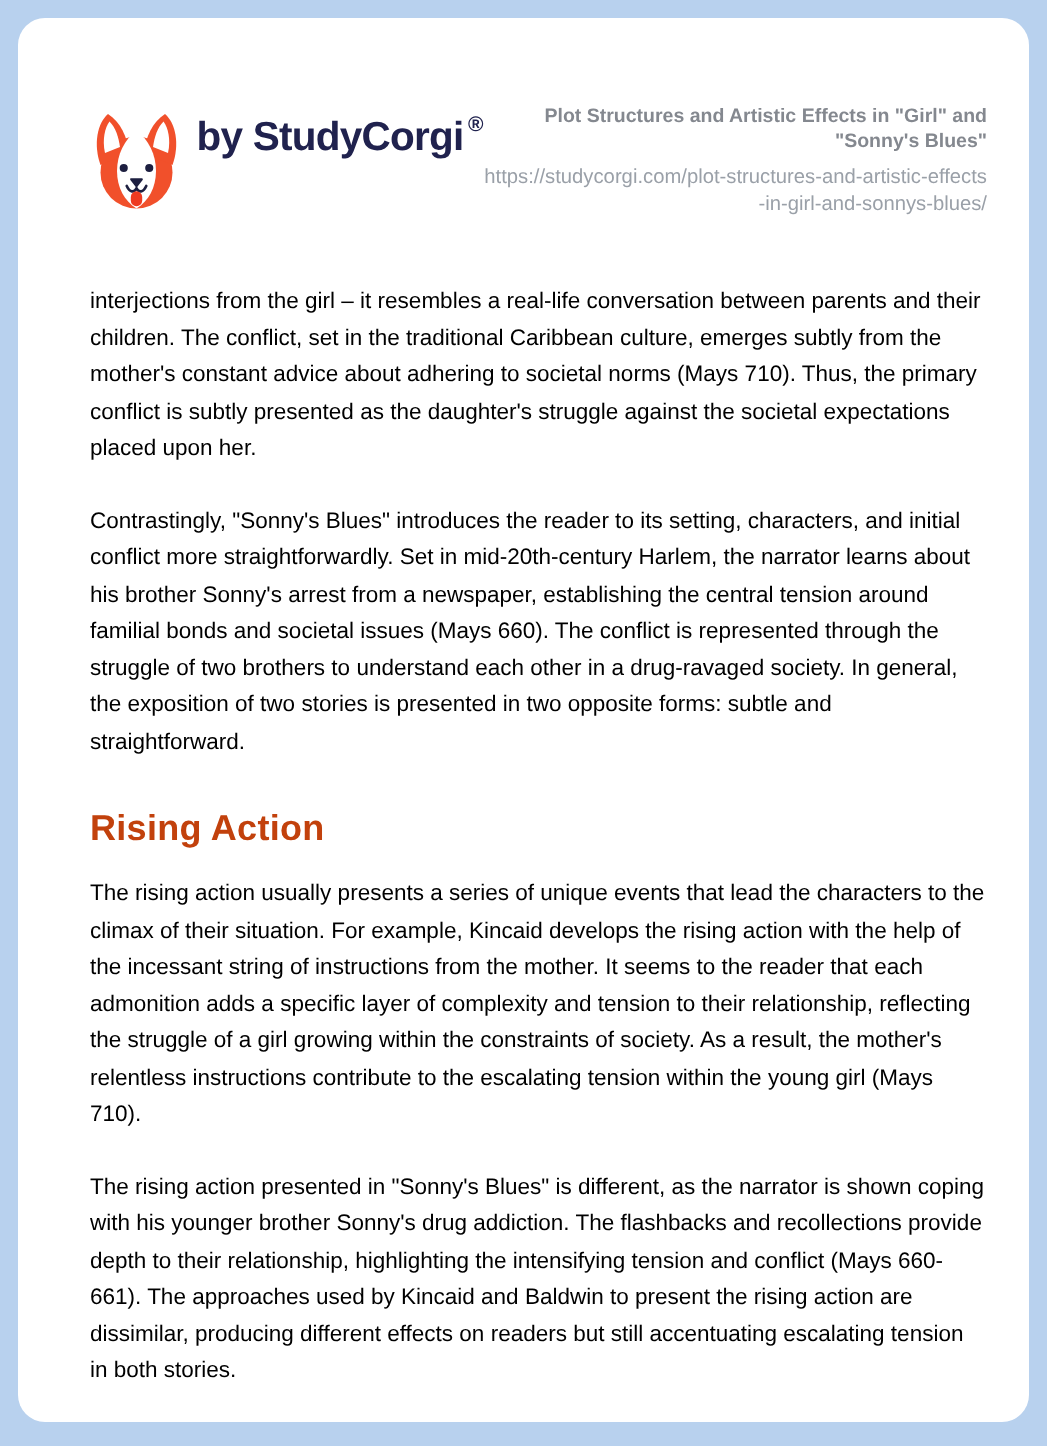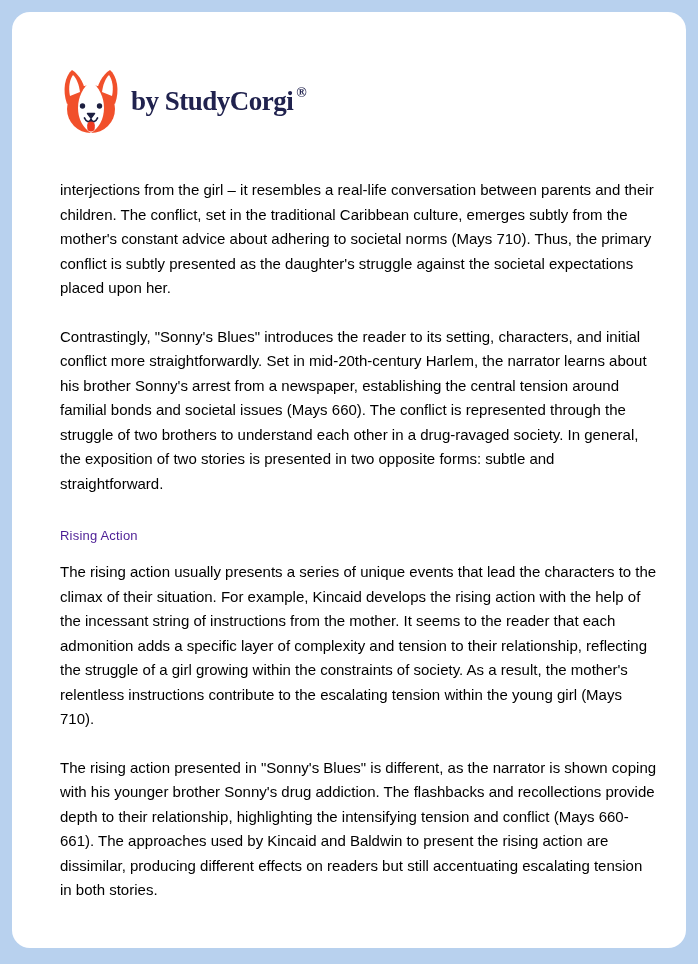--- a/index.html
+++ b/index.html
@@ -28,24 +28,23 @@
     overflow: hidden;
   }
   .header {
     display: flex;
     justify-content: space-between;
     align-items: center;
     margin-bottom: 44px;
   }
   .logo {
     display: flex;
-    align-items: center;
+    align-items: flex-start;
     gap: 9px;
     cursor: pointer;
-    font-family: Liberation Serif, serif;
   }
   .logo svg {
     width: 62px;
     height: 66px;
     display: block;
   }
   .brand-text {
     font-size: 27px;
     font-weight: bold;
     color: #20224e;
@@ -79,23 +78,23 @@
     display: block;
   }
   .article p {
     font-size: 15px;
     line-height: 24.5px;
     color: #000000;
     margin: 0 0 24px 0;
     max-width: 602px;
   }
   .article h2 {
-    font-size: 13px;
-    font-weight: normal;
-    color: #4c1d95;
+    font-size: 24px;
+    font-weight: bold;
+    color: #c2410c;
     margin: 32px 0 17px 0;
     letter-spacing: 0.2px;
   }
 </style>
 </head>
 <body>
 
 <div class="page">
   <div class="card">
 
@@ -112,20 +111,24 @@
             <circle cx="22.5" cy="38" r="2.7" fill="#1d1f40"></circle>
             <circle cx="39.5" cy="38" r="2.7" fill="#1d1f40"></circle>
             <path d="M27.5 45.5 L34.5 45.5 L31 50 Z" fill="#1d1f40" stroke="#1d1f40" stroke-width="1.5" stroke-linejoin="round"></path>
             <path d="M24.5 50 C26.5 54.5 29.5 54.5 31 51.5 C32.5 54.5 35.5 54.5 37.5 50" fill="none" stroke="#1d1f40" stroke-width="1.8" stroke-linecap="round"></path>
             <rect x="27.2" y="53.5" width="7.6" height="10" rx="3.8" fill="#ee3a20"></rect>
           </svg>
         </span>
         <span class="brand-text"><span>by StudyCorgi</span><span class="reg-mark">®</span></span>
       </div>
 
+      <div class="title-block">
+        <p class="doc-title">Plot Structures and Artistic Effects in "Girl" and "Sonny's Blues"</p>
+        <span class="doc-url">https://studycorgi.com/plot-structures-and-artistic-effects-in-girl-and-sonnys-blues/</span>
+      </div>
     </div>
 
     <div class="article">
       <p>interjections from the girl – it resembles a real-life conversation between parents and their children. The conflict, set in the traditional Caribbean culture, emerges subtly from the mother's constant advice about adhering to societal norms (Mays 710). Thus, the primary conflict is subtly presented as the daughter's struggle against the societal expectations placed upon her.</p>
       <p>Contrastingly, "Sonny's Blues" introduces the reader to its setting, characters, and initial conflict more straightforwardly. Set in mid-20th-century Harlem, the narrator learns about his brother Sonny's arrest from a newspaper, establishing the central tension around familial bonds and societal issues (Mays 660). The conflict is represented through the struggle of two brothers to understand each other in a drug-ravaged society. In general, the exposition of two stories is presented in two opposite forms: subtle and straightforward.</p>
 
       <h2>Rising Action</h2>
       <p>The rising action usually presents a series of unique events that lead the characters to the climax of their situation. For example, Kincaid develops the rising action with the help of the incessant string of instructions from the mother. It seems to the reader that each admonition adds a specific layer of complexity and tension to their relationship, reflecting the struggle of a girl growing within the constraints of society. As a result, the mother's relentless instructions contribute to the escalating tension within the young girl (Mays 710).</p>
       <p>The rising action presented in "Sonny's Blues" is different, as the narrator is shown coping with his younger brother Sonny's drug addiction. The flashbacks and recollections provide depth to their relationship, highlighting the intensifying tension and conflict (Mays 660-661). The approaches used by Kincaid and Baldwin to present the rising action are dissimilar, producing different effects on readers but still accentuating escalating tension in both stories.</p>
 

